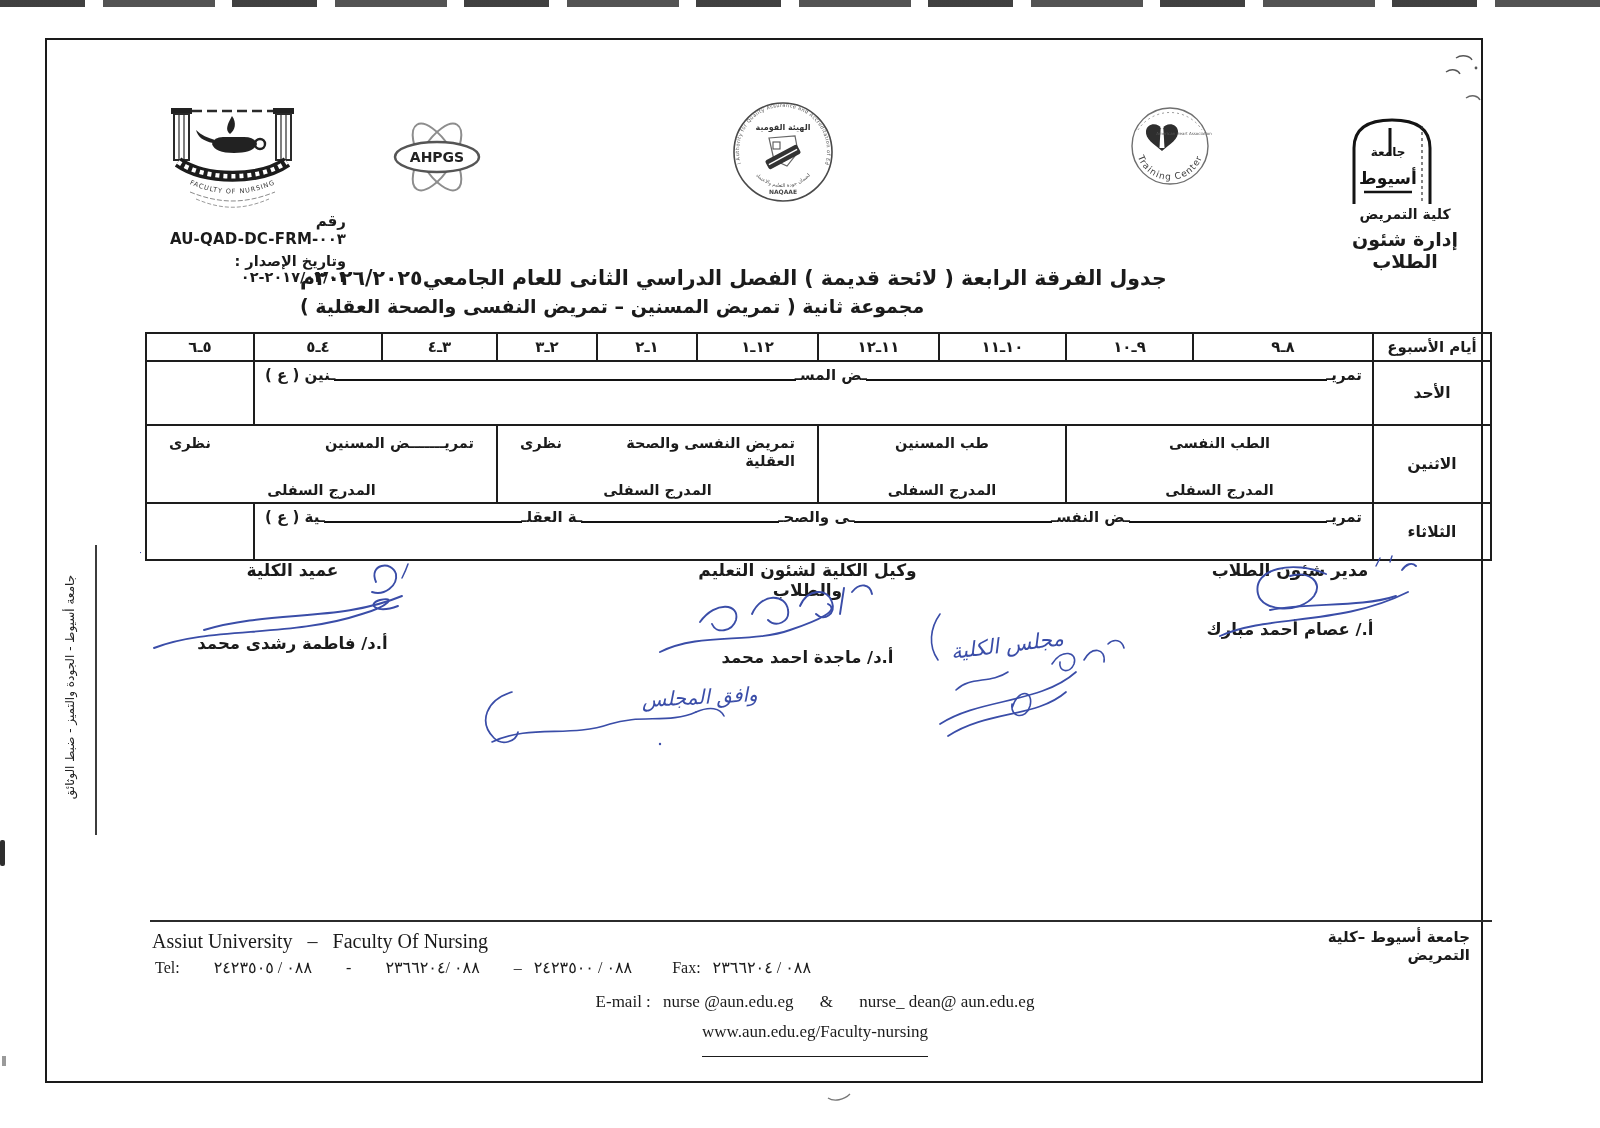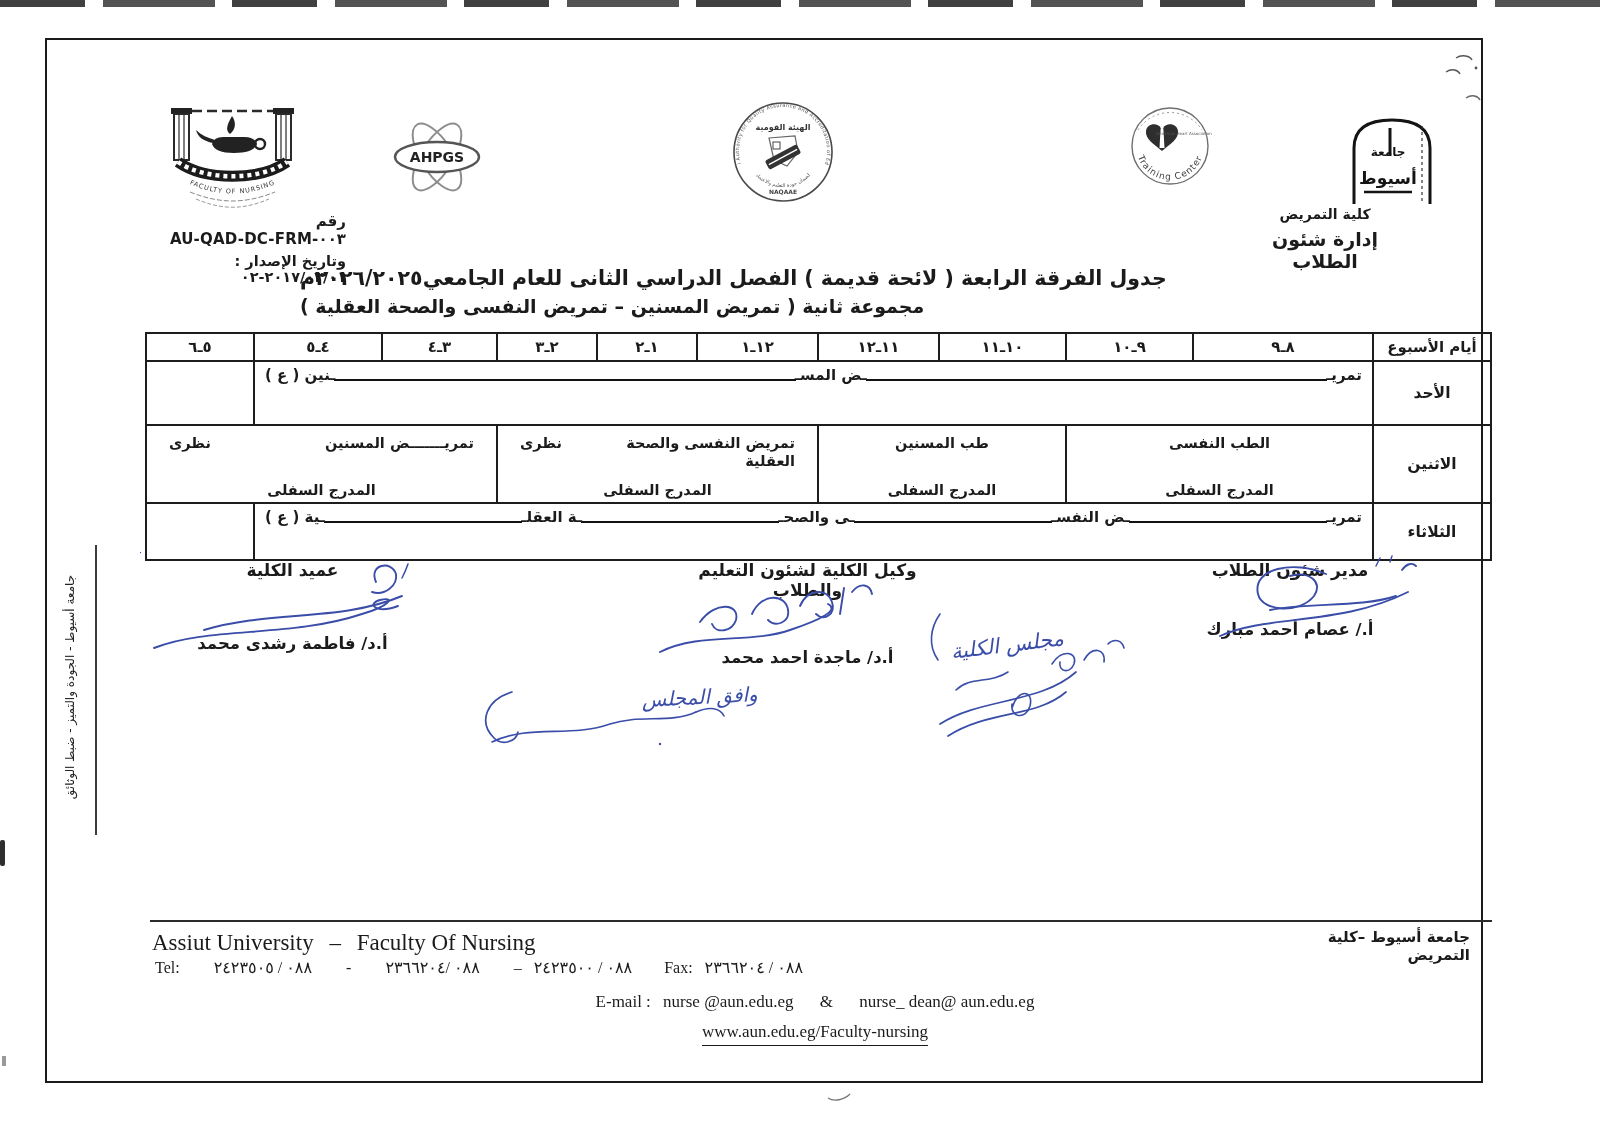--- a/index.html
+++ b/index.html
@@ -46,32 +46,32 @@
   .sig-l{left:175px;top:560px;width:235px;}
   .sig-r .sname{margin-top:40px;} .sig-m .sname{margin-top:48px;} .sig-l .sname{margin-top:54px;}
   .ink{left:140px;top:552px;}
   
   .side-rot{left:-80px;top:680px;width:300px;text-align:center;direction:rtl;
     transform:rotate(-90deg);font-size:12px;color:#222;letter-spacing:.5px;white-space:nowrap;}
   .side-line{left:95px;top:545px;width:2px;height:290px;background:#3c3c3c;}
   
   .f-rule{left:150px;top:920px;width:1342px;height:2px;background:#2b2b2b;}
   .serif{font-family:"Liberation Serif","DejaVu Serif",serif;}
-  .f-org-en{left:152px;top:930px;font-size:23px;}
+  .f-org-en{left:152px;top:930px;font-size:20px;}
   .f-org-en .gap{margin:0 10px;}
   .f-org-ar{left:1270px;top:928px;width:200px;text-align:right;font-size:15px;font-weight:700;direction:rtl;}
   .f-tel{left:155px;top:958px;font-size:16px;}
   .f-tel span{margin-right:0;}
   .f-tel .m1{margin-left:8px;} .f-tel .m2{margin-left:30px;}
-  .f-tel .fx{margin-left:28px;}
+  .f-tel .fx{margin-left:36px;}
   .f-email{left:230px;top:992px;width:1170px;text-align:center;font-size:17px;}
   .f-email .m1{margin-left:8px;} .f-email .m2{margin-left:22px;}
   .f-web{left:230px;top:1022px;width:1170px;text-align:center;font-size:17px;}
-  .f-web span{border-bottom:1.6px solid #1b1b1b;padding-bottom:4px;margin-top:8px;}
-  .assiut-text{left:1262px;top:206px;width:126px;text-align:center;direction:rtl;}
+  .f-web span{border-bottom:1.6px solid #1b1b1b;padding-bottom:15px;margin-top:8px;}
+  .assiut-text{left:1342px;top:206px;width:126px;text-align:center;direction:rtl;}
   .assiut-text .a1{font-size:14px;font-weight:700;}
   .assiut-text .a2{font-size:19px;font-weight:600;margin-top:6px;}
   .mark-tr{left:1426px;top:50px;}
   .mark-bc{left:824px;top:1088px;}
 </style>
 </head>
 <body>
 
 <div class="page">
 

